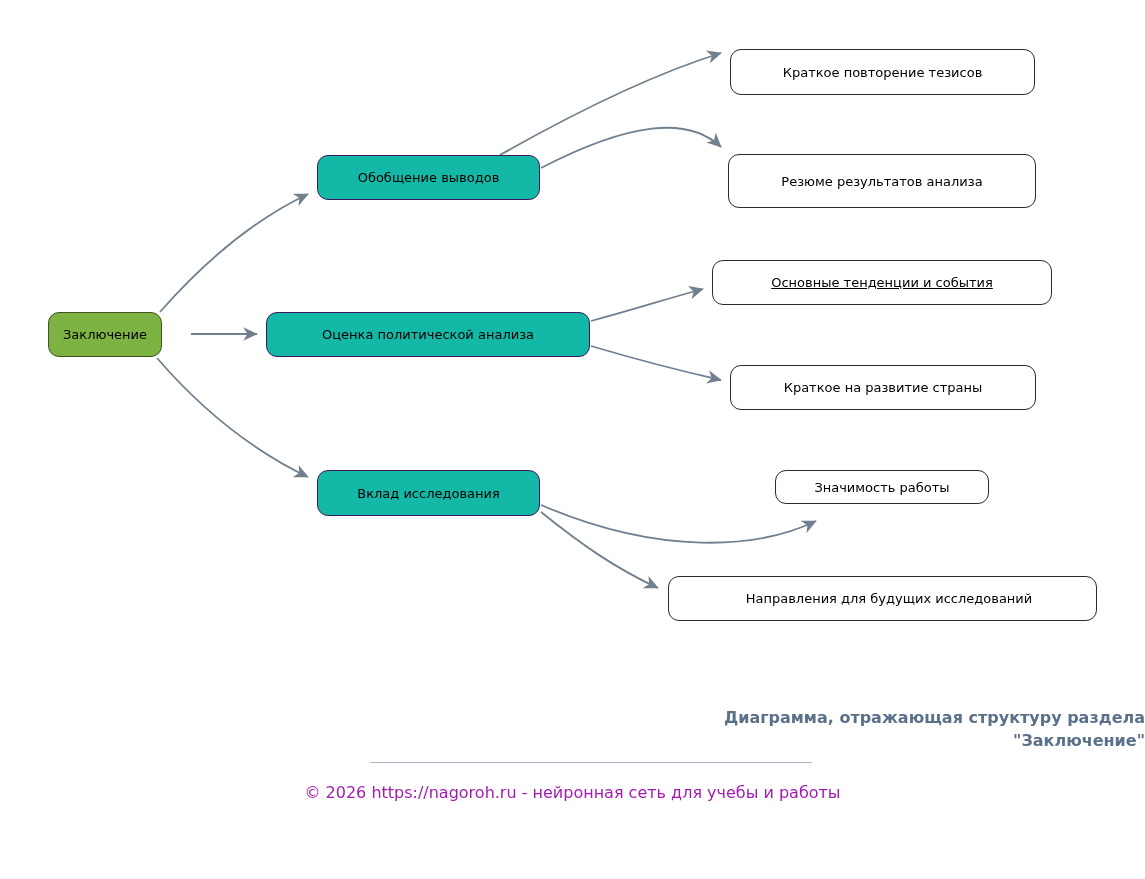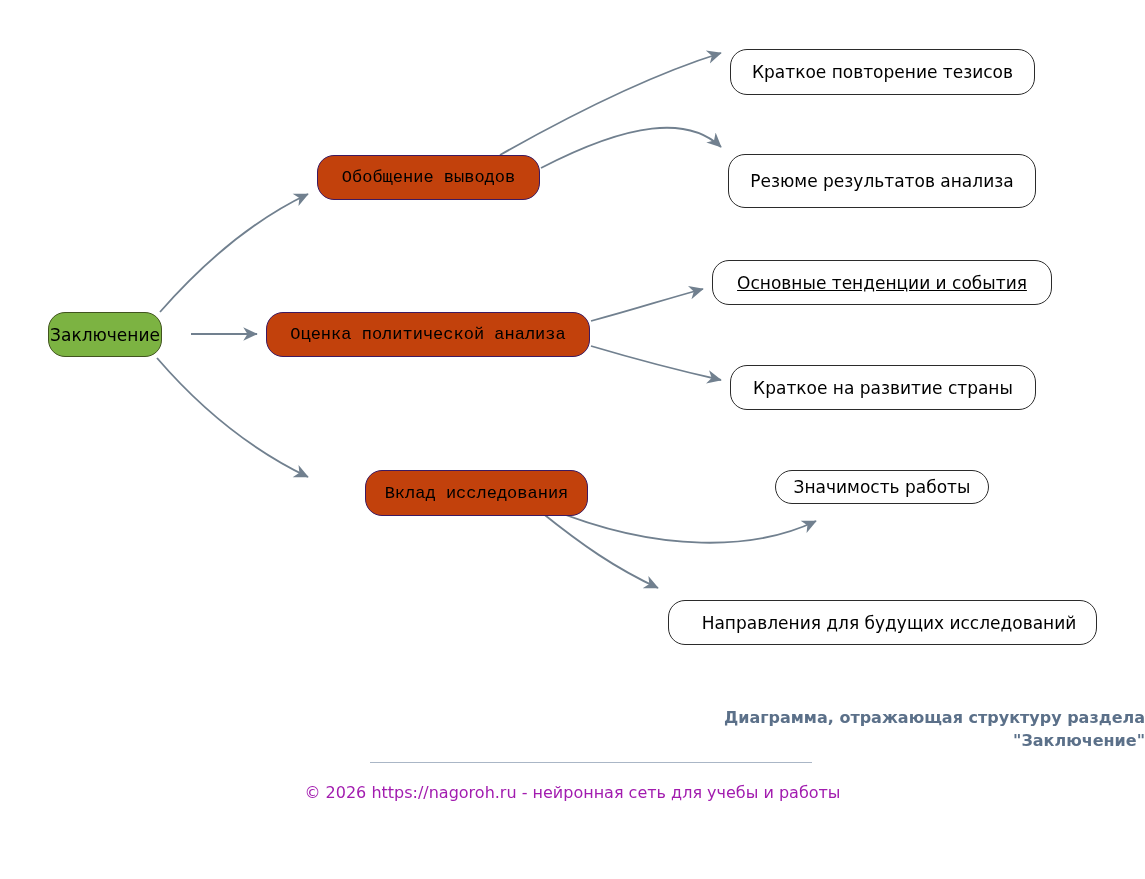--- a/index.html
+++ b/index.html
@@ -19,35 +19,34 @@
     position: absolute;
     left: 0; top: 0;
     width: 1145px; height: 879px;
   }
   .node {
     position: absolute;
     display: flex;
     align-items: center;
     justify-content: center;
     box-sizing: border-box;
-    border-radius: 17px;
-    font-size: 17px;
+    border-radius: 11px;
+    font-size: 13px;
     color: #000000;
     text-align: center;
     white-space: nowrap;
     padding: 0 12px;
   }
   .node.root {
     background: #7cb342;
     border: 1.5px solid #41541f;
   }
   .node.branch {
-    background: #c2410c;
+    background: #14b8a6;
     border: 1.5px solid #3c1a61;
-    font-family: Liberation Mono, monospace;
   }
   .node.leaf {
     background: #ffffff;
     border: 1.5px solid #2b2b2b;
   }
   .caption {
     position: absolute;
     left: 0;
     top: 706px;
     width: 1145px;
@@ -97,33 +96,33 @@
       <path d="M 541 512 C 582 545, 615 568, 658 588" marker-end="url(#arrow)"></path>
     </g>
   </svg>
 
   <div class="node root" style="left:48px; top:312px; width:114px; height:45px;">Заключение</div>
 
   <div class="node branch" style="left:317px; top:155px; width:223px; height:45px;">Обобщение выводов</div>
 
   <div class="node branch" style="left:266px; top:312px; width:324px; height:45px;">Оценка политической анализа</div>
 
-  <div class="node branch" style="left:317px; top:470px; width:223px; height:46px;margin-left:48px;">Вклад исследования</div>
+  <div class="node branch" style="left:317px; top:470px; width:223px; height:46px;">Вклад исследования</div>
 
   <div class="node leaf" style="left:730px; top:49px; width:305px; height:46px;">Краткое повторение тезисов</div>
 
   <div class="node leaf" style="left:728px; top:154px; width:308px; height:54px;">Резюме результатов анализа</div>
 
   <div class="node leaf" style="left:712px; top:260px; width:340px; height:45px;text-decoration:underline;">Основные тенденции и события</div>
 
   <div class="node leaf" style="left:730px; top:365px; width:306px; height:45px;">Краткое на развитие страны</div>
 
   <div class="node leaf" style="left:775px; top:470px; width:214px; height:34px;">Значимость работы</div>
 
-  <div class="node leaf" style="left:668px; top:600px; width:429px; height:45px;padding-left:25px;">Направления для будущих исследований</div>
+  <div class="node leaf" style="left:668px; top:576px; width:429px; height:45px;padding-left:25px;">Направления для будущих исследований</div>
 
   <div class="caption">
     <div>Диаграмма, отражающая структуру раздела</div>
     <div>"Заключение"</div>
   </div>
 
   <div class="divider"></div>
 
   <div class="footer">© 2026 https://nagoroh.ru - нейронная сеть для учебы и работы</div>
 

